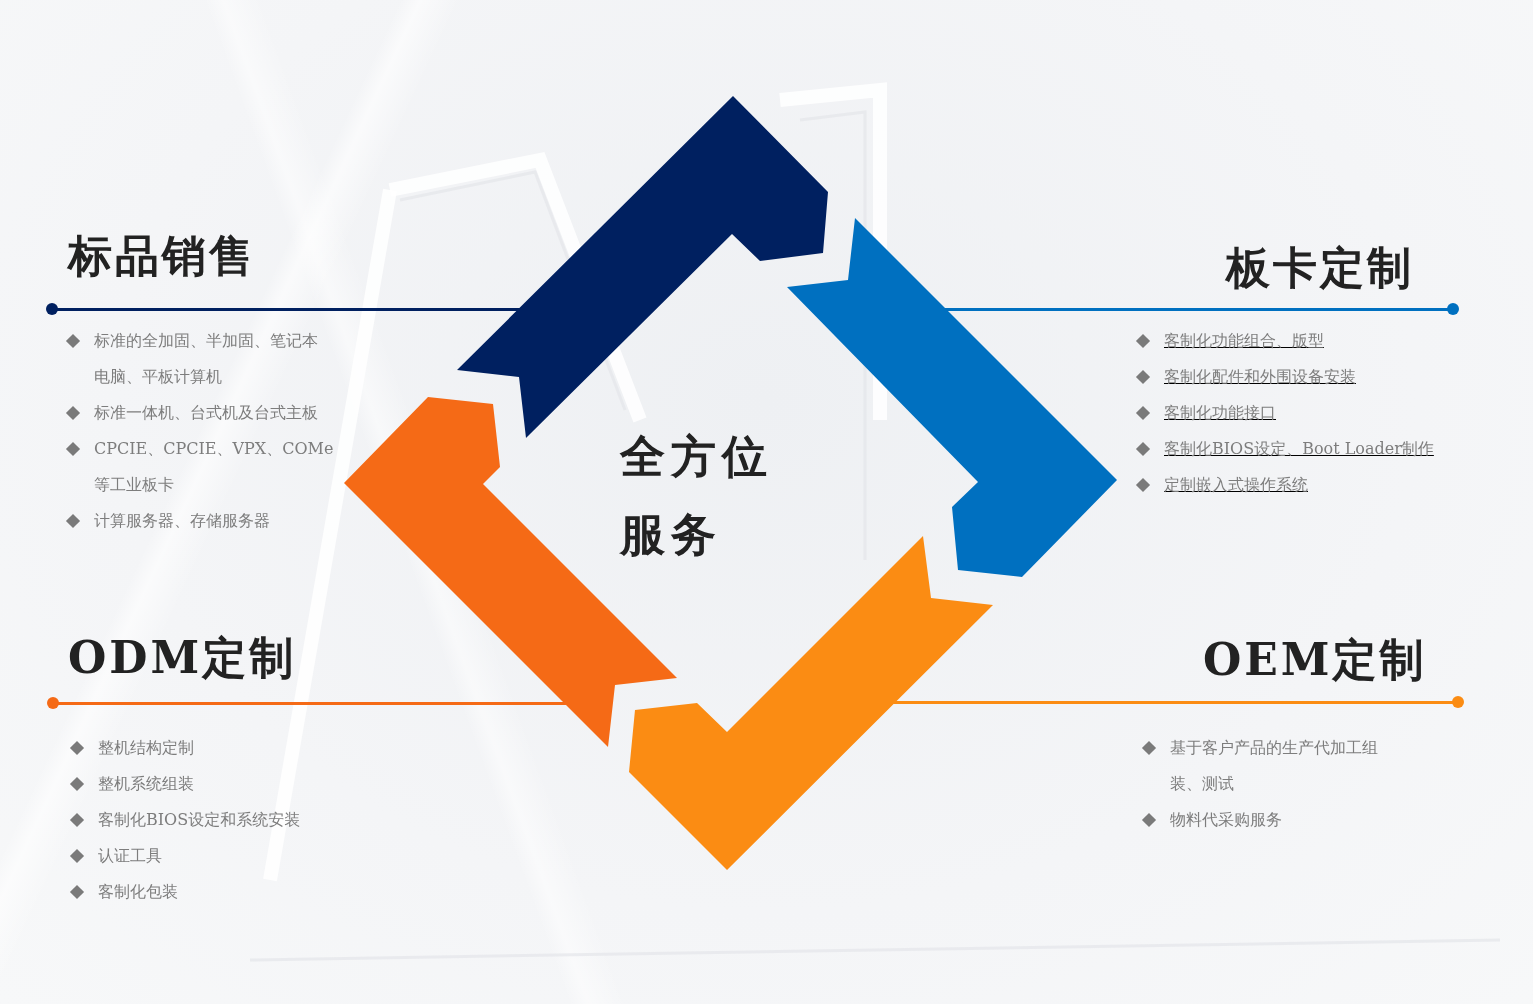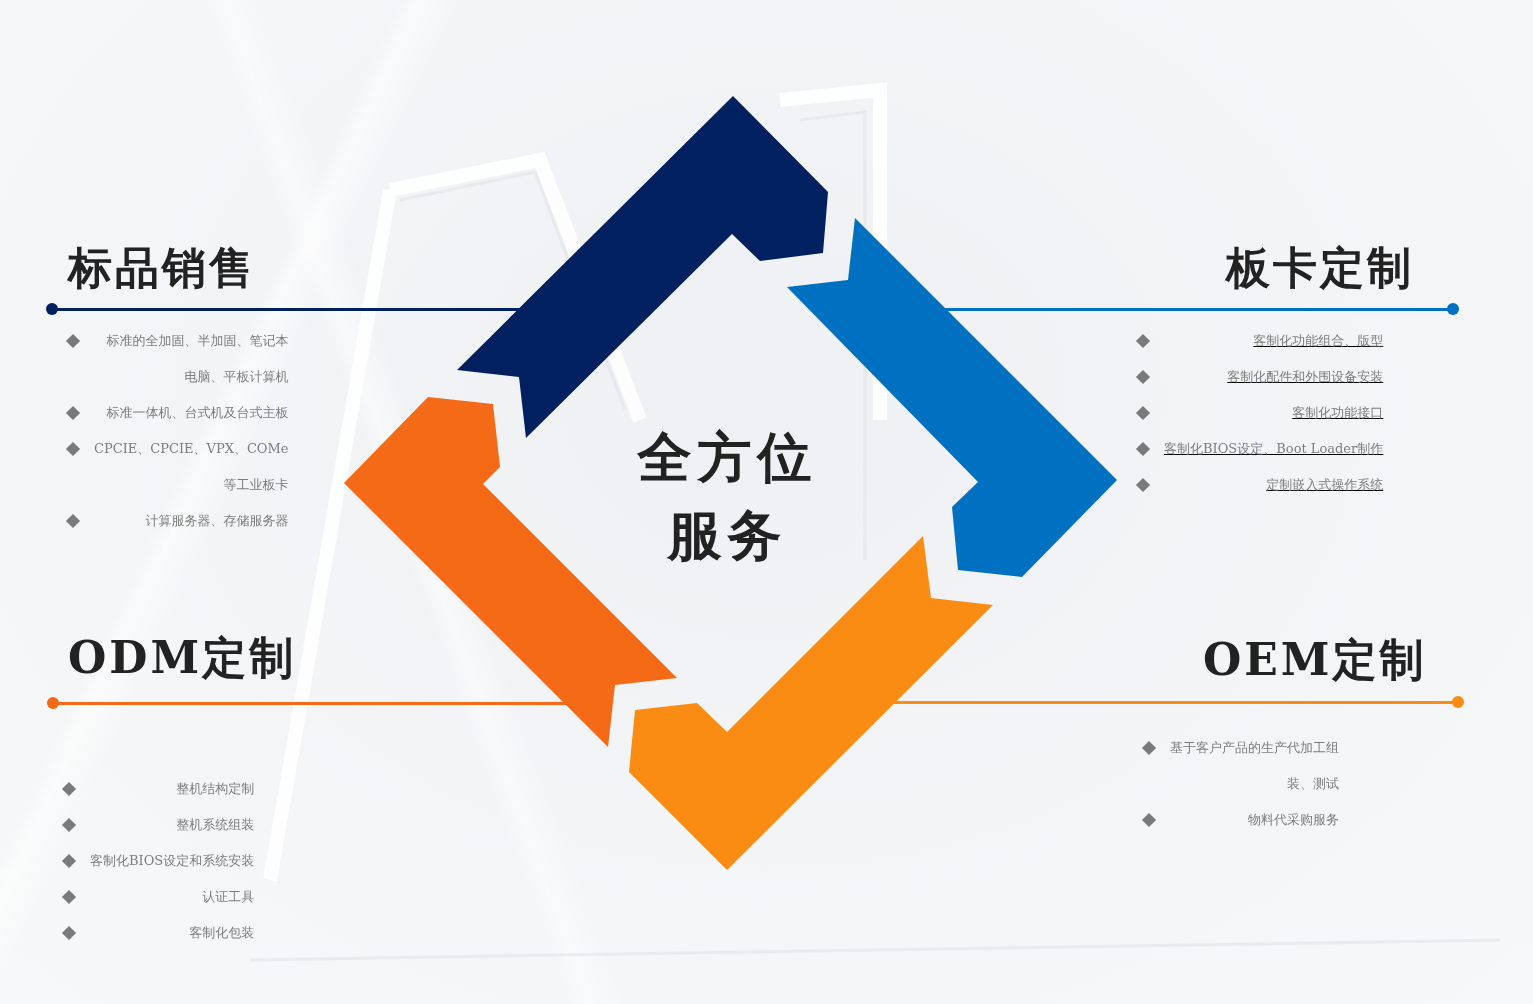--- a/index.html
+++ b/index.html
@@ -19,32 +19,32 @@
   .title {
     position: absolute; font-weight: bold; color: #222;
     font-family: "DejaVu Serif", "Liberation Serif", serif;
     font-size: 44px; letter-spacing: 3px; white-space: nowrap;
     line-height: 1;
   }
   .rule { position: absolute; height: 3px; }
   .dot { position: absolute; width: 12px; height: 12px; border-radius: 50%; }
   .list { position: absolute; margin: 0; padding: 0; list-style: none; }
   .list li {
-    position: relative; color: #7d7d7d; font-size: 13px; line-height: 36px;
-    padding-left: 26px; white-space: nowrap; text-align: right;
+    position: relative; color: #7d7d7d; font-size: 16px; line-height: 36px;
+    padding-left: 26px; white-space: nowrap;
   }
   .list li .bullet {
     position: absolute; left: 0; top: 13px; width: 10px; height: 10px;
     background: #7a7a7a; transform: rotate(45deg);
   }
-  .list li .line2 { display: block; margin-left: 27px; }
+  .list li .line2 { display: block; }
   .center-text {
     position: absolute; left: 620px; top: 418px; width: 215px;
-    text-align: center; font-weight: bold; color: #222;
-    font-size: 54px; line-height: 78px; letter-spacing: 6px;
+    font-weight: bold; color: #222;
+    font-size: 45px; line-height: 78px; letter-spacing: 6px;
   }
   svg.arrows { position: absolute; left: 0; top: 0; }
 </style>
 </head>
 <body>
 
 <div class="bg"></div>
 
 <svg class="bg-deco" width="1533" height="1004">
   <g fill="none" stroke="#ffffff" stroke-opacity="0.85" stroke-width="14">
@@ -64,21 +64,21 @@
   <polygon fill="#0070c0" points="855,218 1117,480 1022,577 958,570 952,507 978,482 787,287 848,280"></polygon>
   <polygon fill="#fb8c13" points="923,536 931,598 993,605 727,870 629,772 635,710 697,703 727,732"></polygon>
   <polygon fill="#f56a16" points="428,397 493,404 500,467 483,484 677,678 615,685 608,747 344,483"></polygon>
 </svg>
 
 <div class="center-text">
   <div>全方位</div>
   <div>服务</div>
 </div>
 
-<div class="title" style="left:68px; top:246px;text-align:right;">标品销售</div>
+<div class="title" style="left:68px; top:234px;text-align:right;">标品销售</div>
 <div class="dot" style="left:46px; top:303px; background:#002060;"></div>
 <div class="rule" style="left:52px; top:308px; width:470px; background:#002060;"></div>
 <ul class="list" style="left:68px; top:323px;">
   <li><span class="bullet"></span><span>标准的全加固、半加固、笔记本</span><span class="line2">电脑、平板计算机</span></li>
   <li><span class="bullet"></span><span>标准一体机、台式机及台式主板</span></li>
   <li><span class="bullet"></span><span>CPCIE、CPCIE、VPX、COMe</span><span class="line2">等工业板卡</span></li>
   <li><span class="bullet"></span><span>计算服务器、存储服务器</span></li>
 </ul>
 
 <div class="title" style="left:1226px; top:246px;">板卡定制</div>
@@ -88,21 +88,21 @@
   <li><span class="bullet"></span><span>客制化功能组合、版型</span></li>
   <li><span class="bullet"></span><span>客制化配件和外围设备安装</span></li>
   <li><span class="bullet"></span><span>客制化功能接口</span></li>
   <li><span class="bullet"></span><span>客制化BIOS设定、Boot Loader制作</span></li>
   <li><span class="bullet"></span><span>定制嵌入式操作系统</span></li>
 </ul>
 
 <div class="title" style="left:68px; top:636px;">ODM定制</div>
 <div class="dot" style="left:47px; top:697px; background:#f56a16;"></div>
 <div class="rule" style="left:53px; top:702px; width:520px; background:#f56a16;"></div>
-<ul class="list" style="left:64px; top:730px;margin-top:41px;">
+<ul class="list" style="left:72px; top:730px;">
   <li><span class="bullet"></span><span>整机结构定制</span></li>
   <li><span class="bullet"></span><span>整机系统组装</span></li>
   <li><span class="bullet"></span><span>客制化BIOS设定和系统安装</span></li>
   <li><span class="bullet"></span><span>认证工具</span></li>
   <li><span class="bullet"></span><span>客制化包装</span></li>
 </ul>
 
 <div class="title" style="left:1203px; top:638px;">OEM定制</div>
 <div class="rule" style="left:890px; top:701px; width:565px; background:#fb8c13;"></div>
 <div class="dot" style="left:1452px; top:696px; background:#fb8c13;"></div>

